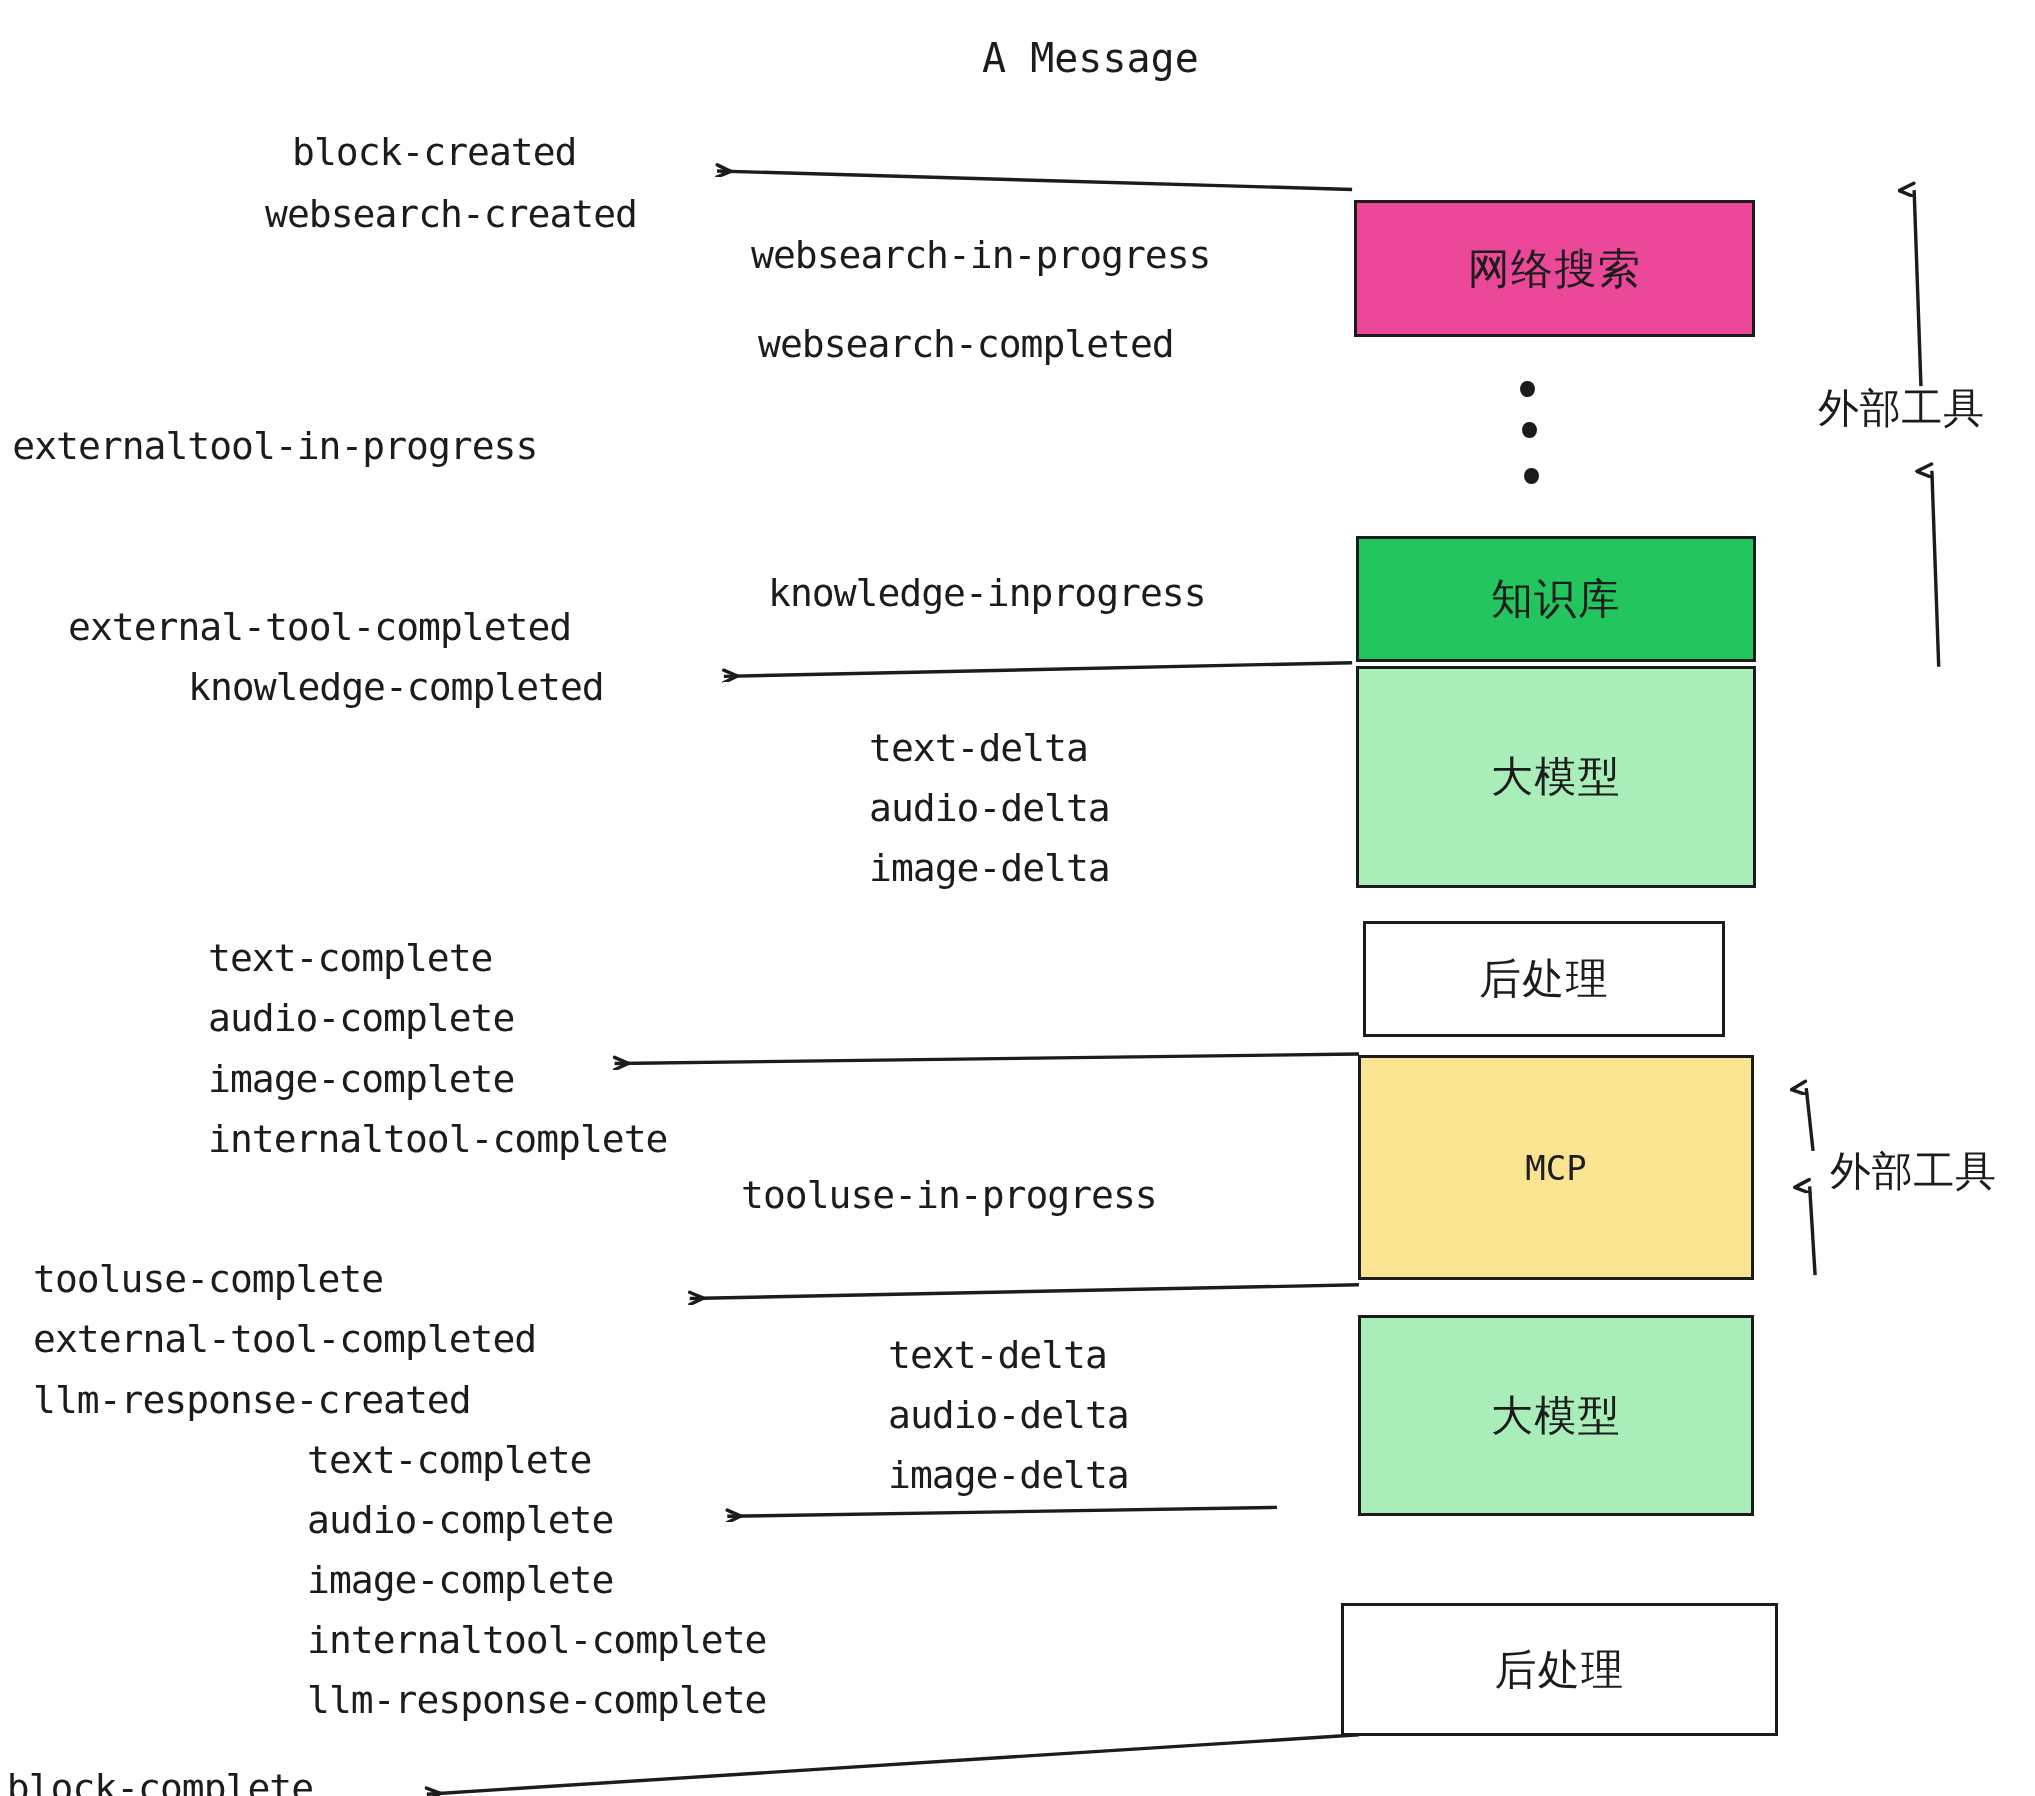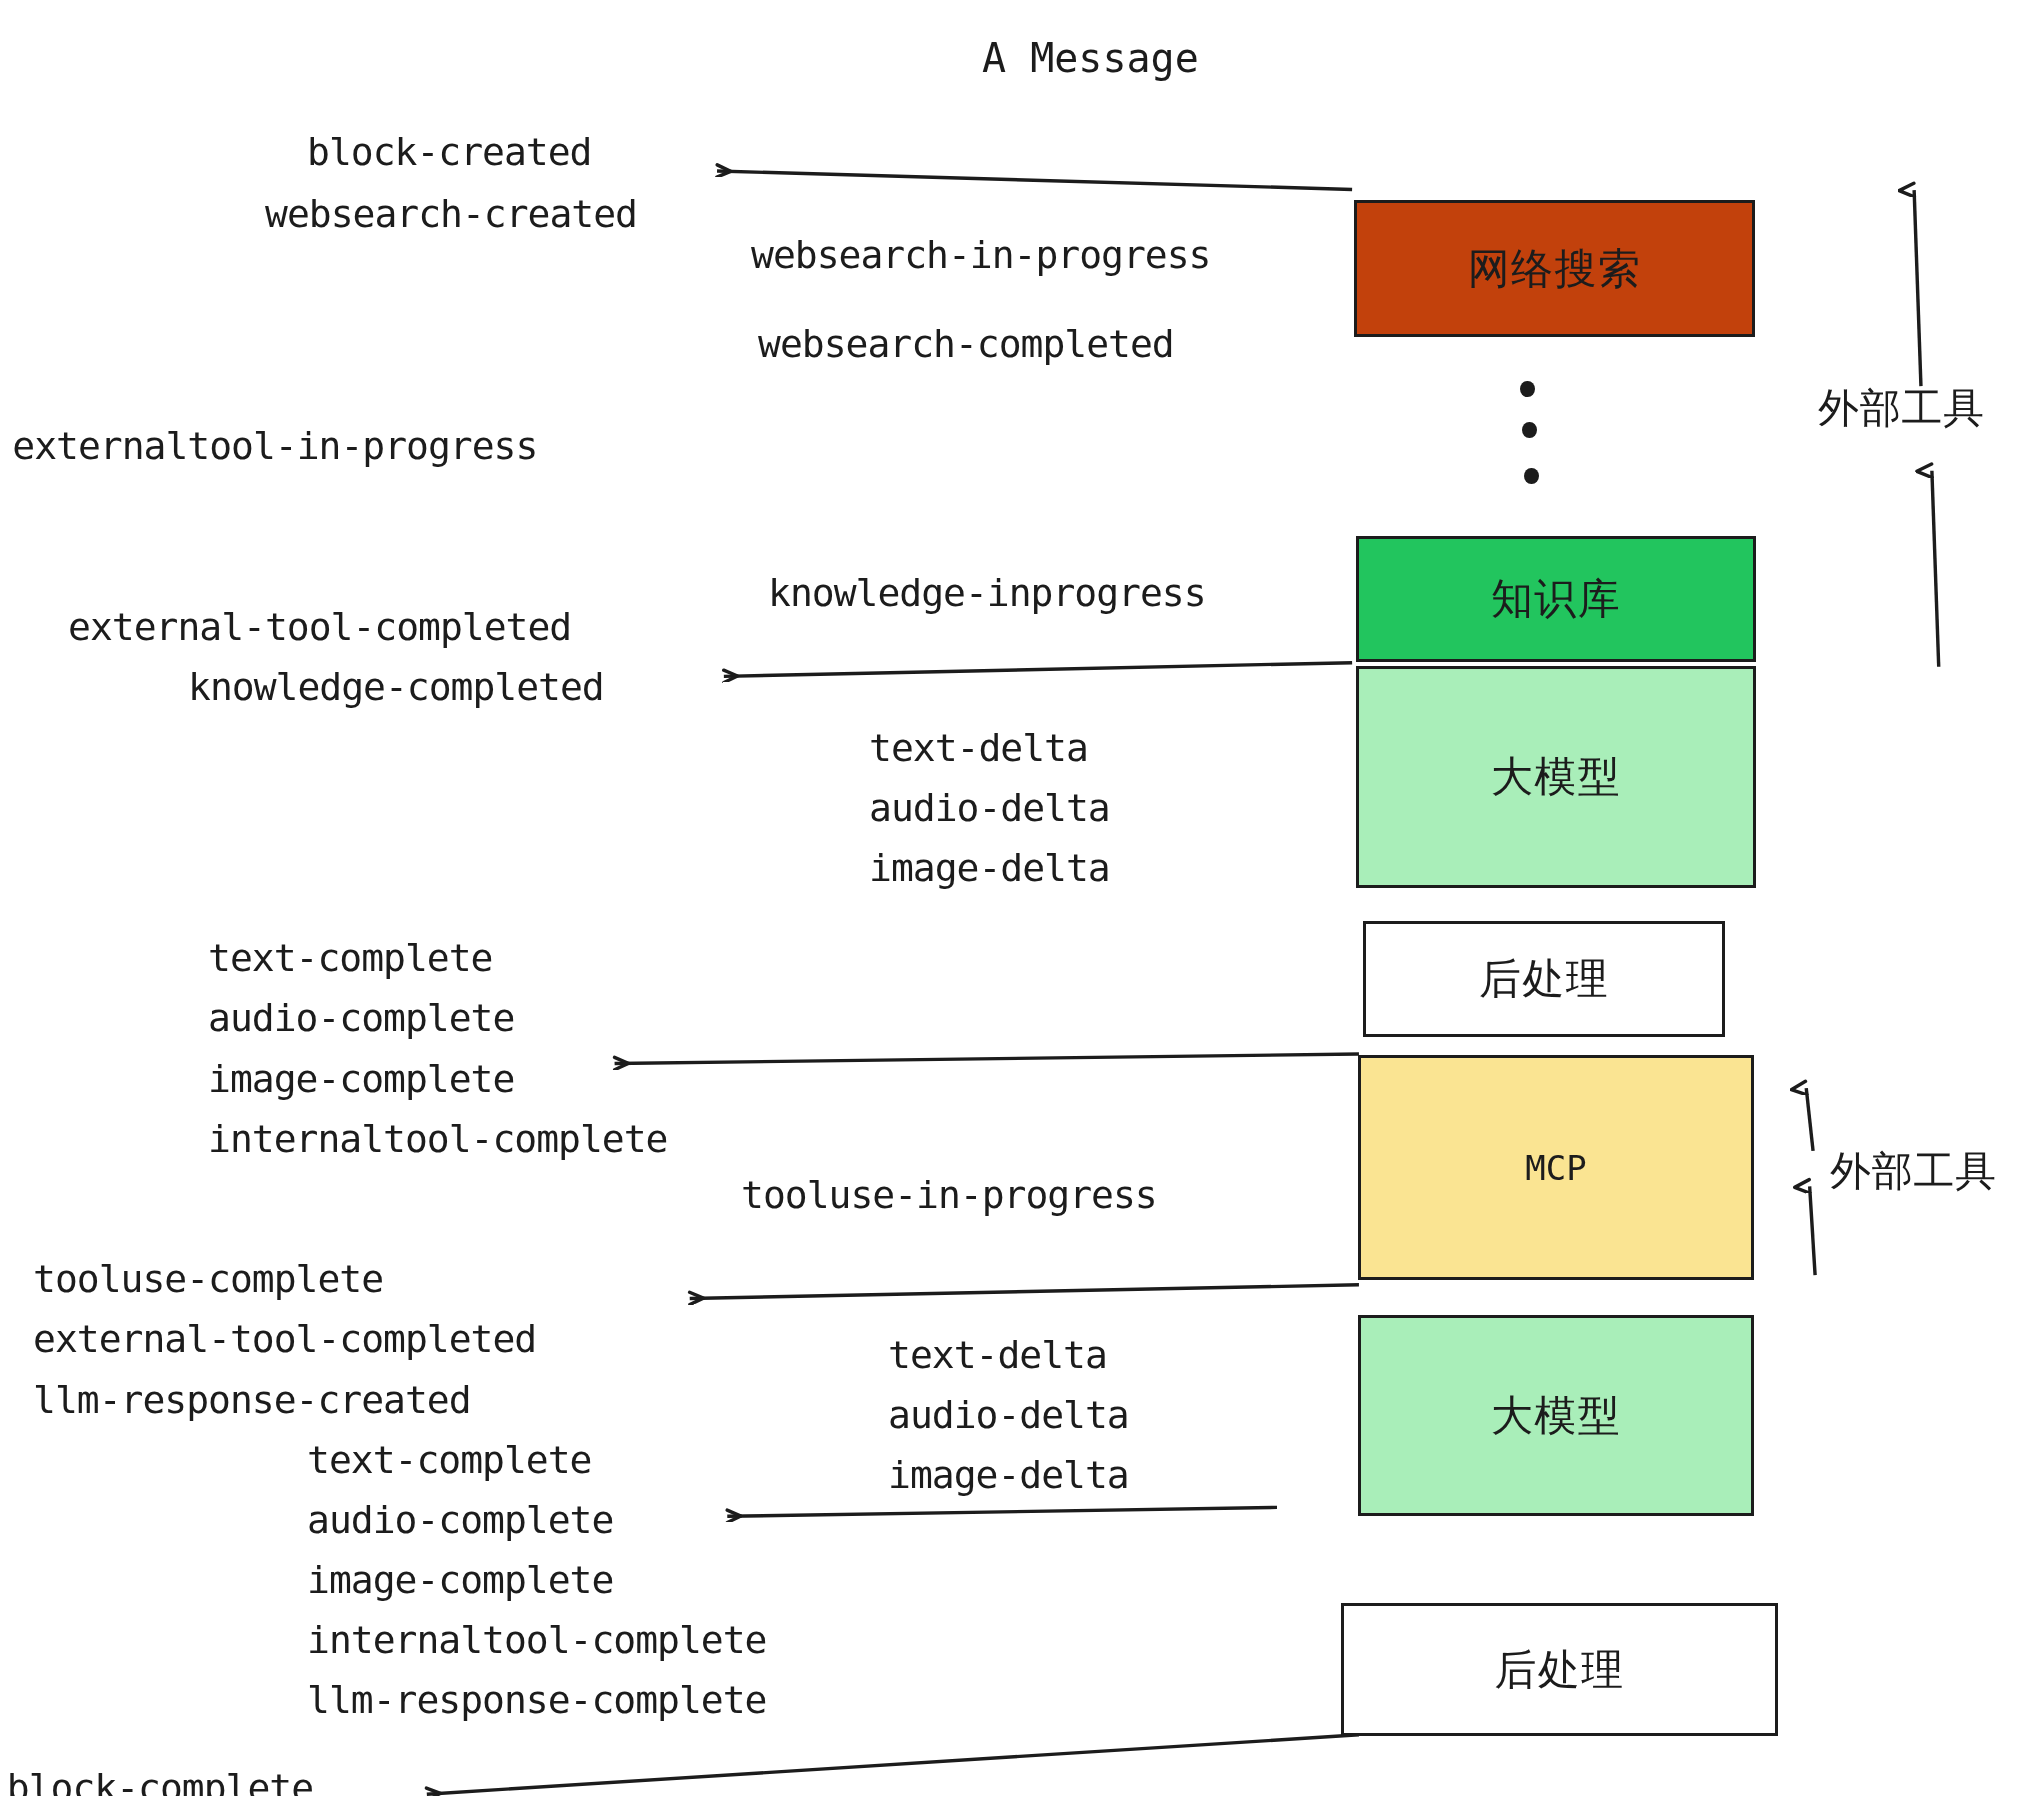--- a/index.html
+++ b/index.html
@@ -106,21 +106,21 @@
 
     <path d="M2813,520 L2803,233" fill="none" stroke="#1c1c1c" stroke-width="5" marker-end="url(#ahup)"></path>
 
     <path d="M2829,645 L2839,932" fill="none" stroke="#1c1c1c" stroke-width="5" marker-end="url(#ahup)" transform="rotate(180 2834 788)"></path>
 
     <path d="M2655,1640 L2645,1548" fill="none" stroke="#1c1c1c" stroke-width="5" marker-end="url(#ahup)"></path>
 
     <path d="M2650,1692 L2658,1822" fill="none" stroke="#1c1c1c" stroke-width="5" marker-end="url(#ahup)" transform="rotate(180 2654 1757)"></path>
   </svg>
 
-  <div class="evt" style="left:307px;top:102px;">block-created</div>
+  <div class="evt" style="left:292px;top:102px;">block-created</div>
 
   <div class="evt" style="left:265px;top:164px;">websearch-created</div>
 
   <div class="evt" style="left:751px;top:205px;">websearch-in-progress</div>
 
   <div class="evt" style="left:12.3px;top:396px;">externaltool-in-progress</div>
 
   <div class="evt" style="left:758px;top:294px;">websearch-completed</div>
 
   <div class="evt" style="left:768px;top:543px;">knowledge-inprogress</div>
@@ -162,21 +162,21 @@
   <div class="evt" style="left:307px;top:1470px;">audio-complete</div>
 
   <div class="evt" style="left:307px;top:1530px;">image-complete</div>
 
   <div class="evt" style="left:307px;top:1590px;">internaltool-complete</div>
 
   <div class="evt" style="left:307px;top:1650px;">llm-response-complete</div>
 
   <div class="evt" style="left:6.8px;top:1738px;text-align:right;">block-complete</div>
 
-  <div class="node" style="left:1354px;top:169px;width:401px;height:137px;background:#c2410c;">
+  <div class="node" style="left:1354px;top:169px;width:401px;height:137px;background:#ec4899;">
     <span class="lbl">网络搜索</span>
   </div>
 
   <div class="node" style="left:1356px;top:505px;width:400px;height:126px;background:#22c55e;">
     <span class="lbl">知识库</span>
   </div>
 
   <div class="node" style="left:1356px;top:635px;width:400px;height:222px;background:#a9eeb9;">
     <span class="lbl">大模型</span>
   </div>

